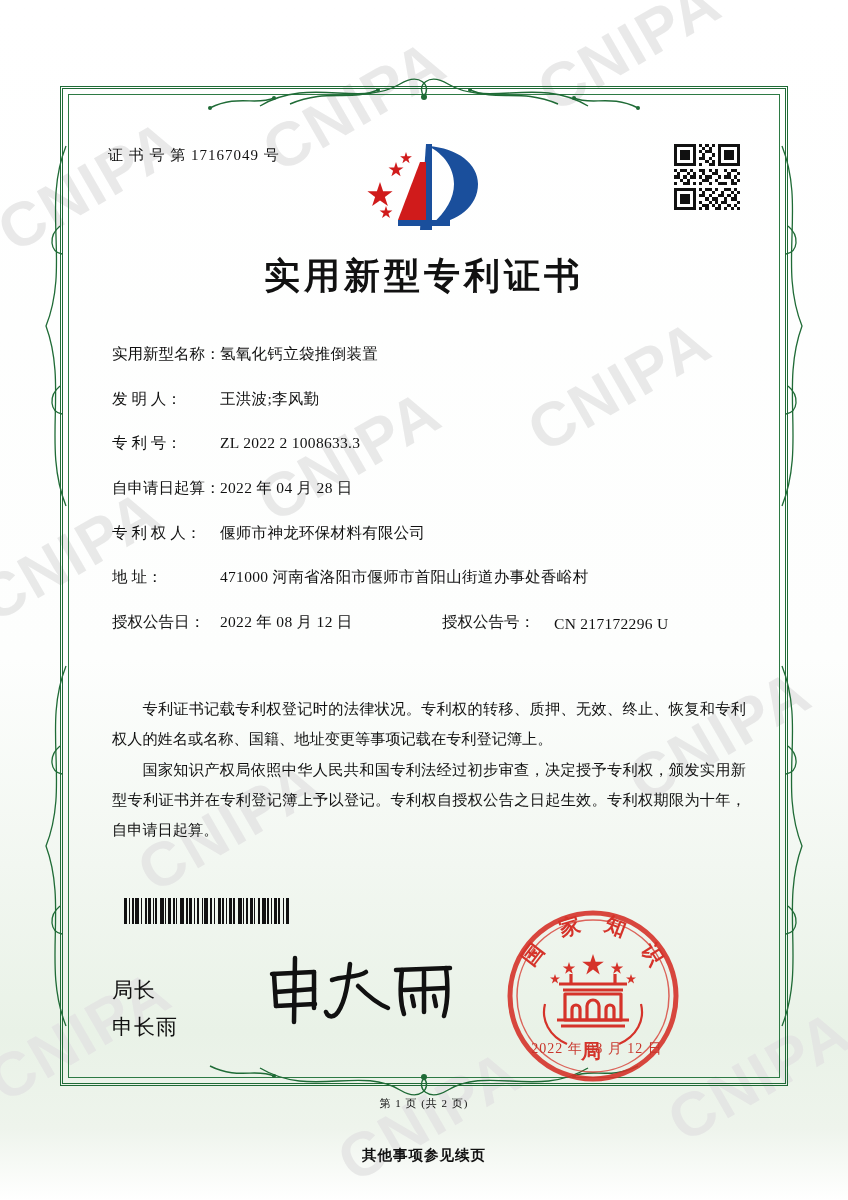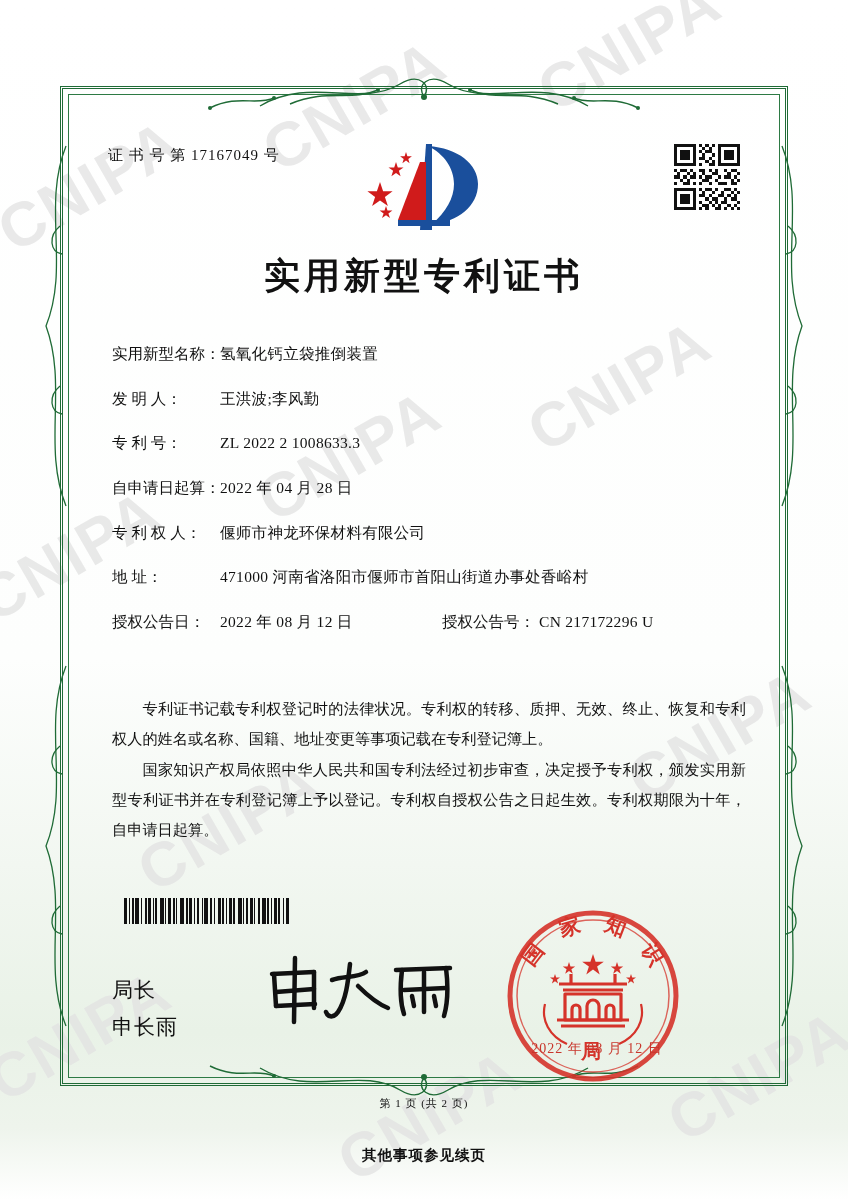--- a/index.html
+++ b/index.html
@@ -140,21 +140,22 @@
     margin-bottom: 18px;
   }
   .pub-left {
     width: 330px;
     display: flex;
     align-items: baseline;
   }
   .pub-left .lbl { width: 108px; flex: 0 0 108px; }
   .pub-right {
     display: flex;
-    align-items: center;
+    align-items: flex-end;
+    gap: 15px;
   }
   .pub-right .lbl2 {
     white-space: nowrap;
     margin-right: 4px;
   }
 
   
   .paras {
     position: absolute;
     left: 112px;

